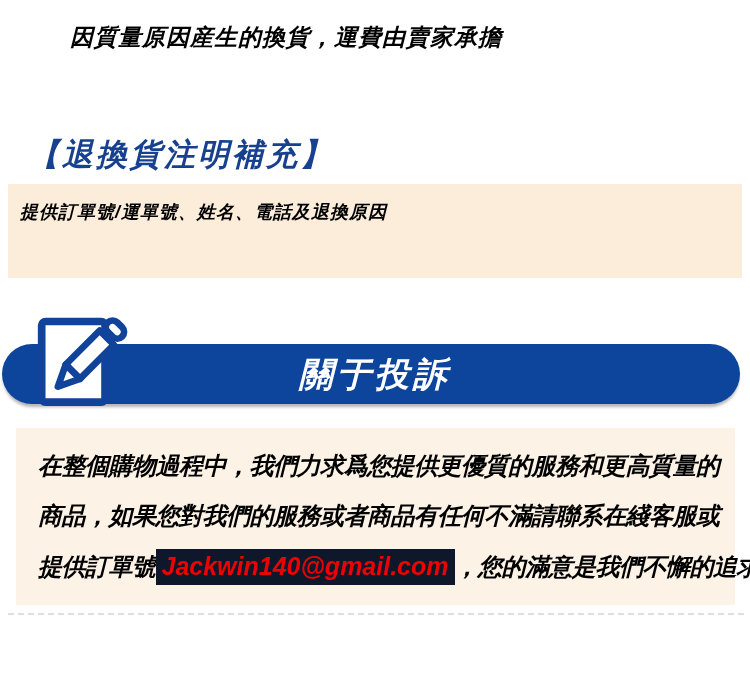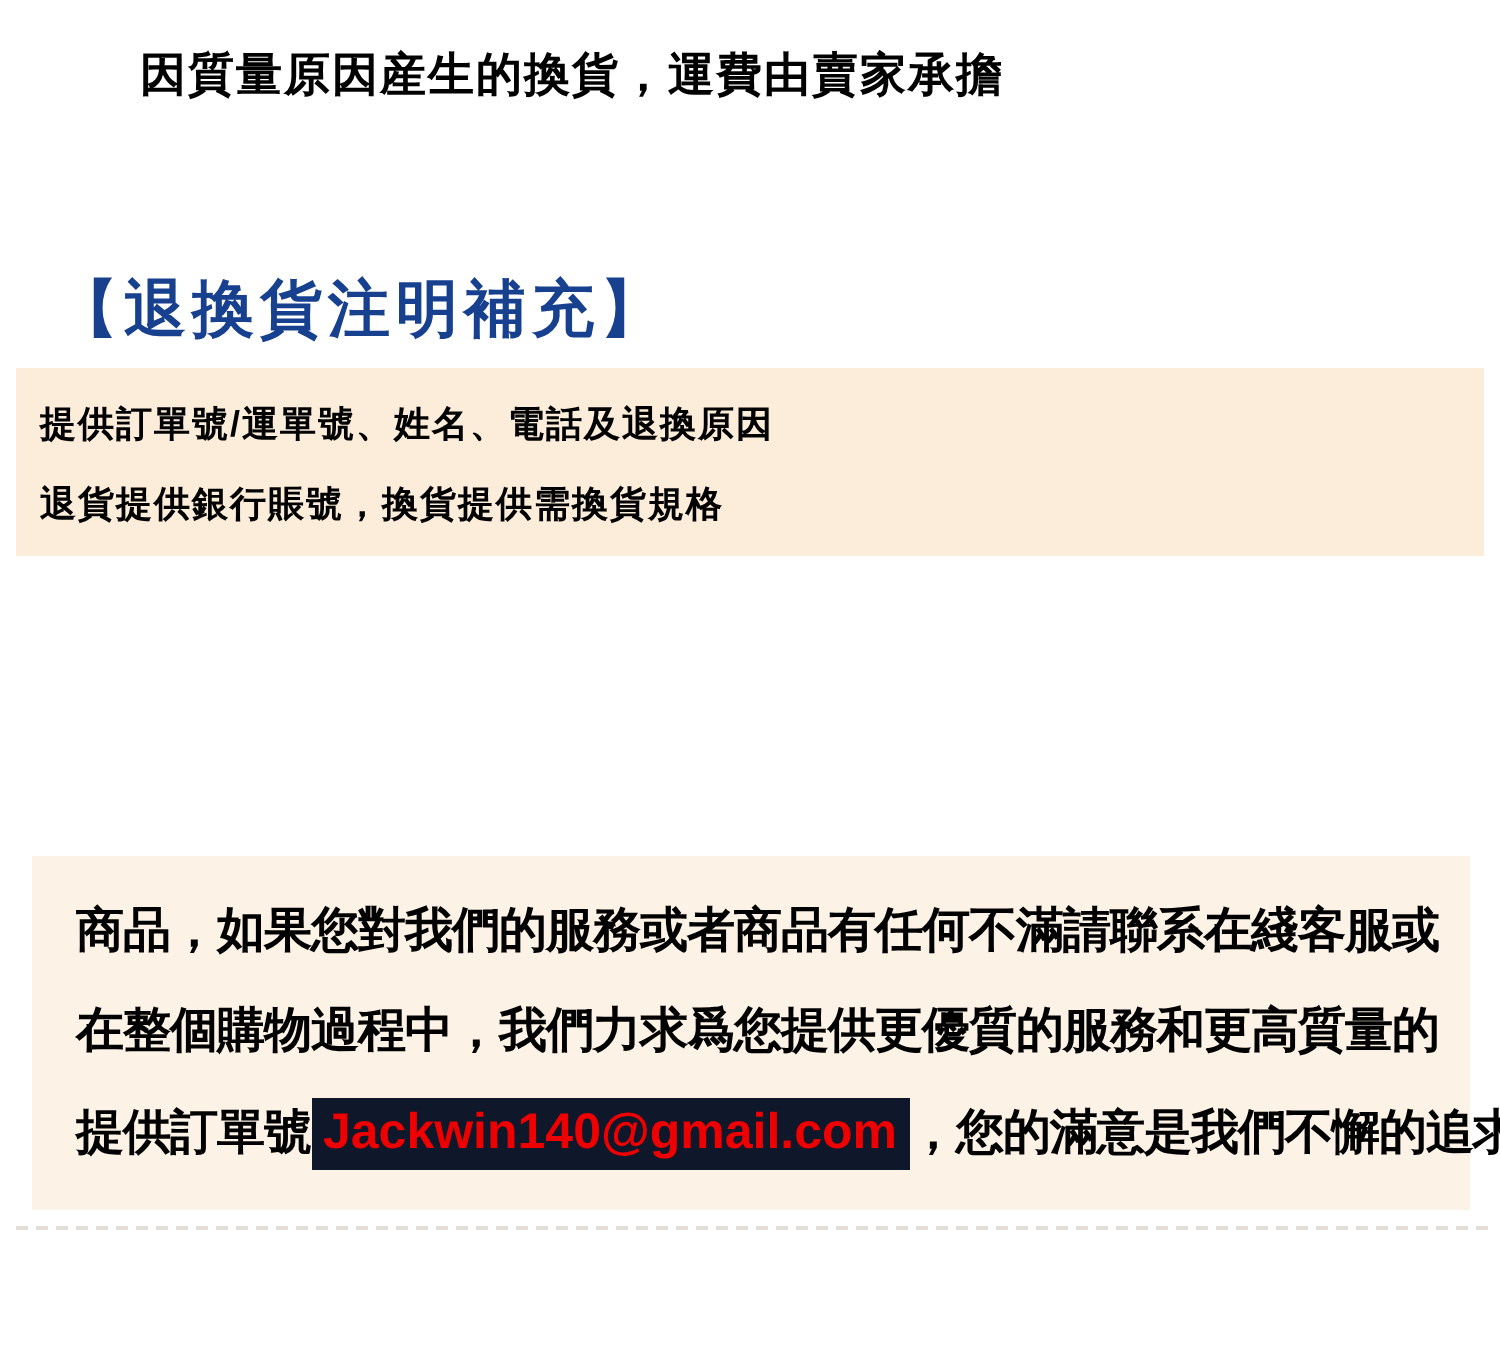--- a/index.html
+++ b/index.html
@@ -1,18 +1,18 @@
 <!DOCTYPE html>
 <html><head>
 <meta charset="utf-8">
 <style>
   * { margin:0; padding:0; box-sizing:border-box; }
   html,body { width:750px; height:676px; background:#ffffff; }
   body { font-family:"Liberation Sans","DejaVu Sans",sans-serif; color:#000; }
-  #canvas { position:relative; width:750px; height:660px; overflow:hidden; background:#fff; }
+  #canvas { position:relative; width:750px; height:660px; overflow:hidden; background:#fff;font-style:italic; }
 
   .policy-line { position:absolute; left:70px; font-size:23px; font-weight:600; letter-spacing:1px; white-space:nowrap; }
   #policy-line-1 { top:22px; }
   #policy-line-2 { top:72px; }
 
   .supplement-heading { position:absolute; left:28px; top:134px; font-size:31px; font-weight:700;
     color:#17418f; letter-spacing:3px; white-space:nowrap;text-align:center; }
 
   .supplement-box { position:absolute; left:8px; top:184px; width:734px; height:94px;
     background:#fcedda; padding:8px 0 0 12px; }
@@ -38,27 +38,40 @@
 <body>
 
 <div id="canvas">
 
   <div id="policy-line-1" class="policy-line">因質量原因産生的換貨，運費由賣家承擔</div>
 
   <div class="supplement-heading">【退換貨注明補充】</div>
 
   <div class="supplement-box">
     <div class="supplement-line">提供訂單號/運單號、姓名、電話及退換原因</div>
-    <div class="supplement-line">退貨提供銀行賬號，換貨提供需換貨規格</div>
   </div>
 
+  <div class="banner-wrap">
+    <div class="banner-pill"></div>
+    <div class="banner-icon">
+      <svg width="96" height="104" viewBox="0 0 100 108" xmlns="http://www.w3.org/2000/svg">
+        <rect x="8" y="16" width="66" height="84" rx="4" fill="#ffffff" stroke="#12439a" stroke-width="8"></rect>
+        <g transform="rotate(45 50 58)" stroke="#12439a" stroke-width="7" fill="#ffffff" stroke-linejoin="round">
+          <rect x="40" y="3" width="21" height="14" rx="7"></rect>
+          <rect x="40" y="22" width="21" height="50"></rect>
+          <path d="M40 72 L50.5 94 L61 72 Z"></path>
+        </g>
+      </svg>
+    </div>
+    <div class="banner-title">關于投訴</div>
+  </div>
 
   <div class="complaint-panel">
+    <div class="panel-line">在整個購物過程中，我們力求爲您提供更優質的服務和更高質量的</div>
     <div class="panel-line">商品，如果您對我們的服務或者商品有任何不滿請聯系在綫客服或</div>
-    <div class="panel-line">在整個購物過程中，我們力求爲您提供更優質的服務和更高質量的</div>
     <div class="panel-line">
       <span>提供訂單號</span><span class="email-link">Jackwin140@gmail.com</span><span>，您的滿意是我們不懈的追求。</span>
     </div>
   </div>
 
   <div class="divider"></div>
 
 </div>
 
 </body></html>

